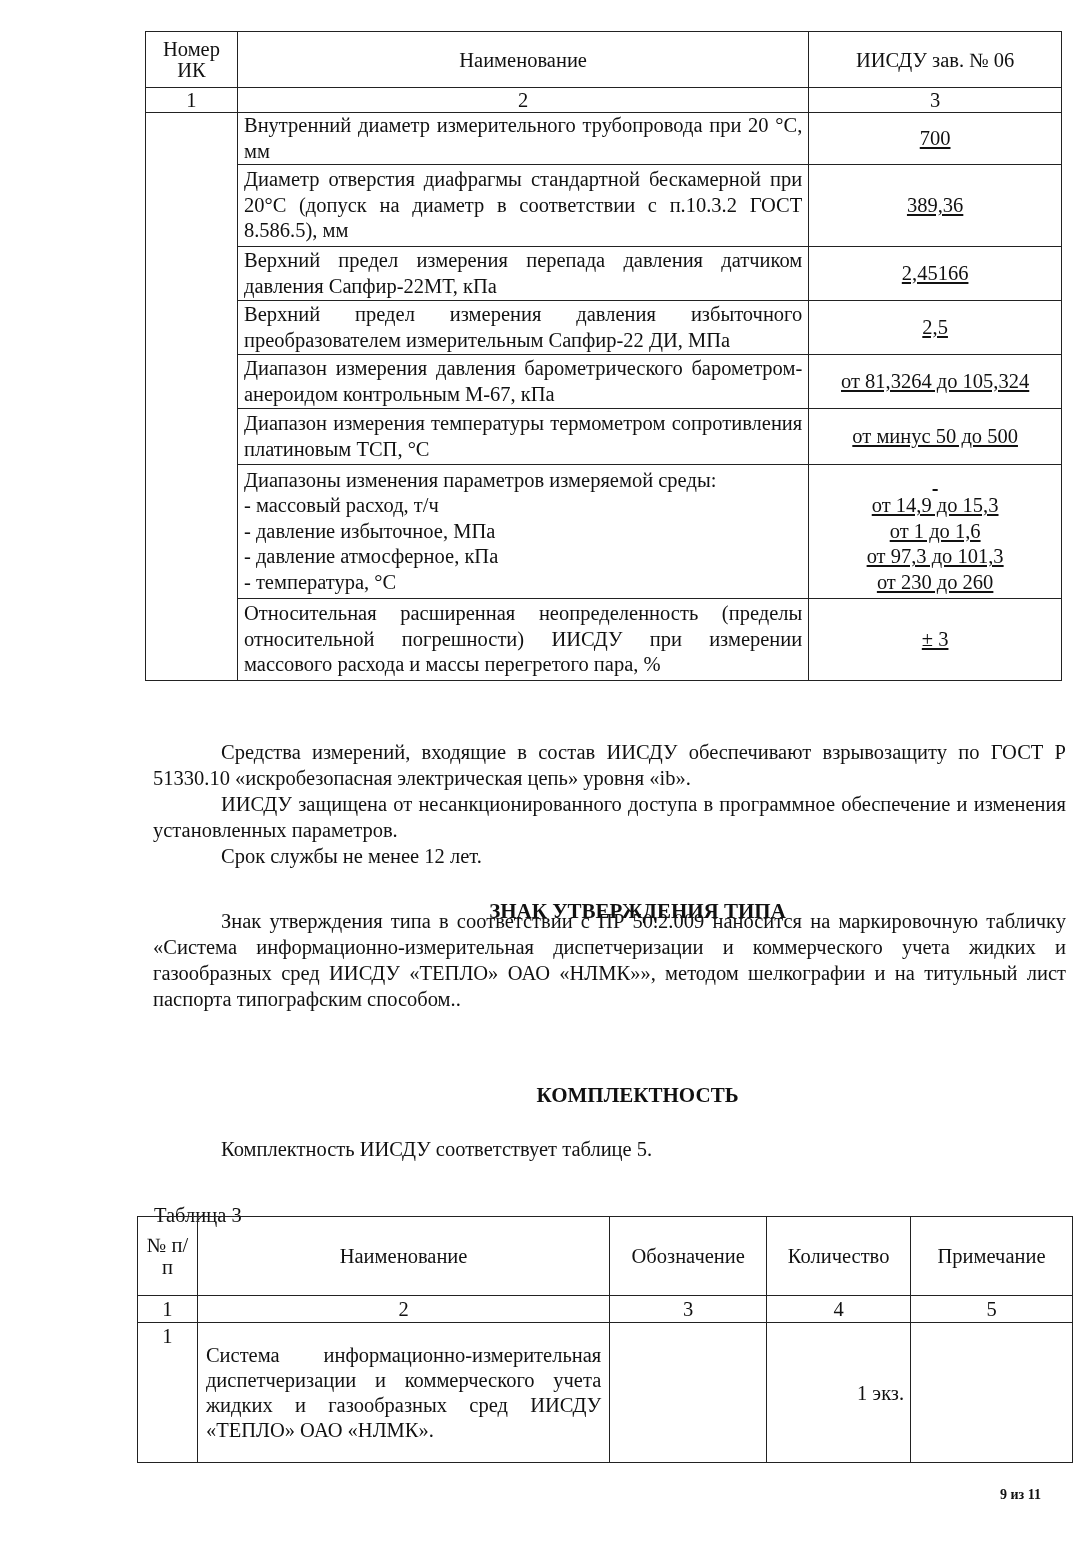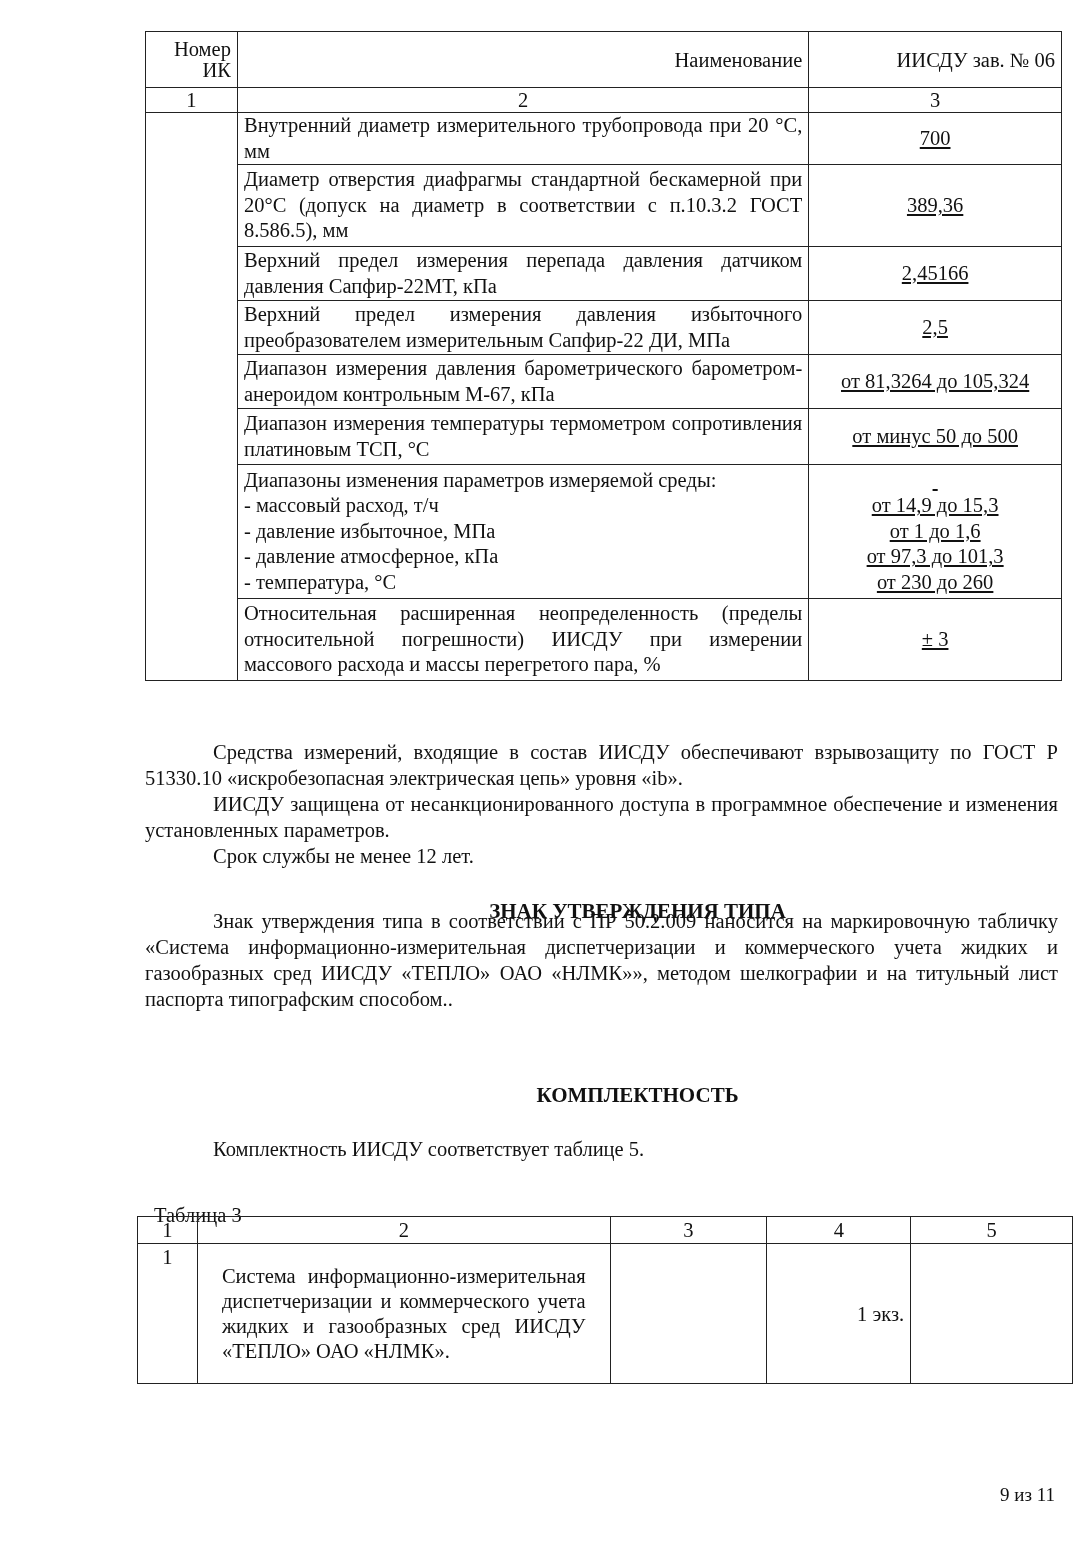--- a/index.html
+++ b/index.html
@@ -9,49 +9,49 @@
     color: #111; font-size: 20.5px; line-height: 26px;
   }
   table { border-collapse: collapse; position: absolute; }
   td { border: 1.5px solid #222; vertical-align: middle; padding: 0 6px; }
 
   
   #t2 { left: 145px; top: 31px; width: 917px; }
   #t2 col.c1 { width: 92px; }
   #t2 col.c2 { width: 572px; }
   #t2 col.c3 { width: 253px; }
-  #t2 .hdr td { height: 55px; text-align: right; }
+  #t2 .hdr td { height: 55px; text-align: center; }
   #t2 .hdr td.c1 { line-height: 21px; }
   #t2 .num td { height: 24px; text-align: center; line-height: 22px; }
   #t2 .name { text-align: justify; text-align-last: left; line-height: 25.5px; padding: 0 6px; }
   #t2 .val { text-align: center; line-height: 25.5px; text-decoration: underline; }
   .lst div { line-height: 25.5px; }
 
   
   .para { position: absolute; left: 145px; width: 913px; text-align: justify; line-height: 26px; margin: 0; }
-  .indent { text-indent: 68px; }
+  .indent { text-indent: 68px; margin-left: 8px; }
   .heading { position: absolute; left: 145px; width: 985px; text-align: center; font-weight: bold; font-size: 21px; margin: 0; }
 
   
   #t3cap { position: absolute; left: 146px; top: 1194px; margin: 8px; }
   #t3 { left: 137px; top: 1216px; width: 936px; }
   #t3 col.d1 { width: 60px; }
   #t3 col.d2 { width: 413px; }
   #t3 col.d3 { width: 157px; }
   #t3 col.d4 { width: 144px; }
   #t3 col.d5 { width: 162px; }
   #t3 .hdr td { height: 78px; text-align: center; }
   #t3 .hdr td.d1 { line-height: 22px; }
   #t3 .num td { height: 26px; text-align: center; line-height: 22px; }
   #t3 .row td { height: 135px; }
   #t3 .row td.d1 { vertical-align: top; text-align: center; }
-  #t3 .row td.d2 { text-align: justify; text-align-last: left; line-height: 25px; padding: 2px 24px; }
+  #t3 .row td.d2 { text-align: justify; text-align-last: left; line-height: 25px; padding: 2px 8px; }
   #t3 .row td.d4 { text-align: right; }
 
-  #pagenum { position: absolute; left: 1000px; top: 1482px; font-weight: normal; font-size: 19px; }
+  #pagenum { position: absolute; left: 1000px; top: 1482px; font-weight: bold; font-size: 14px; }
 </style>
 </head>
 <body>
 
 <table id="t2">
   <colgroup>
       <col class="c1">
       <col class="c2">
       <col class="c3">
     </colgroup>
@@ -127,20 +127,27 @@
 <p id="t3cap">Таблица 3</p>
 <table id="t3">
   <colgroup>
       <col class="d1">
       <col class="d2">
       <col class="d3">
       <col class="d4">
       <col class="d5">
     </colgroup>
   <tbody>
+      <tr class="hdr">
+    <td class="d1">№ п/п</td>
+    <td>Наименование</td>
+    <td>Обозначение</td>
+    <td>Количество</td>
+    <td>Примечание</td>
+  </tr>
   <tr class="num">
     <td>1</td>
     <td>2</td>
     <td>3</td>
     <td>4</td>
     <td>5</td>
   </tr>
   <tr class="row">
     <td class="d1">1</td>
     <td class="d2">Система информационно-измерительная диспетчеризации и коммерческого учета жидких и газообразных сред ИИСДУ «ТЕПЛО» ОАО «НЛМК».</td>

